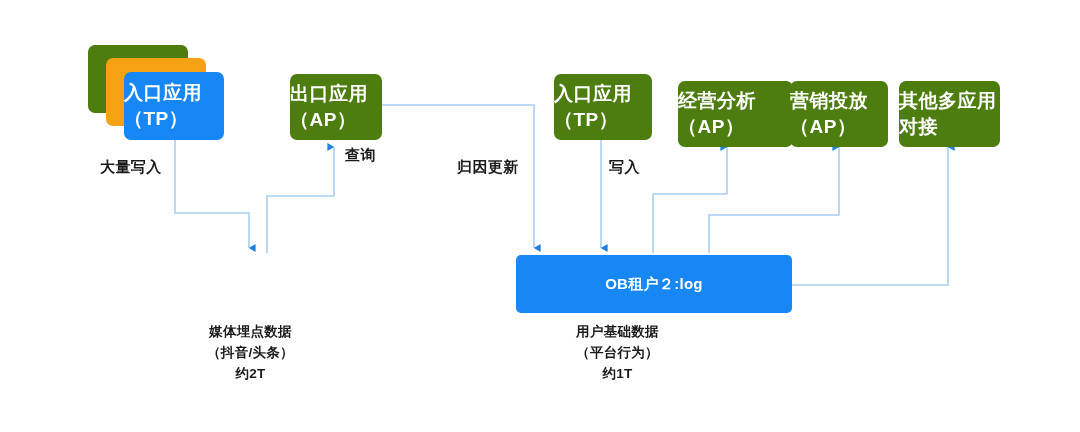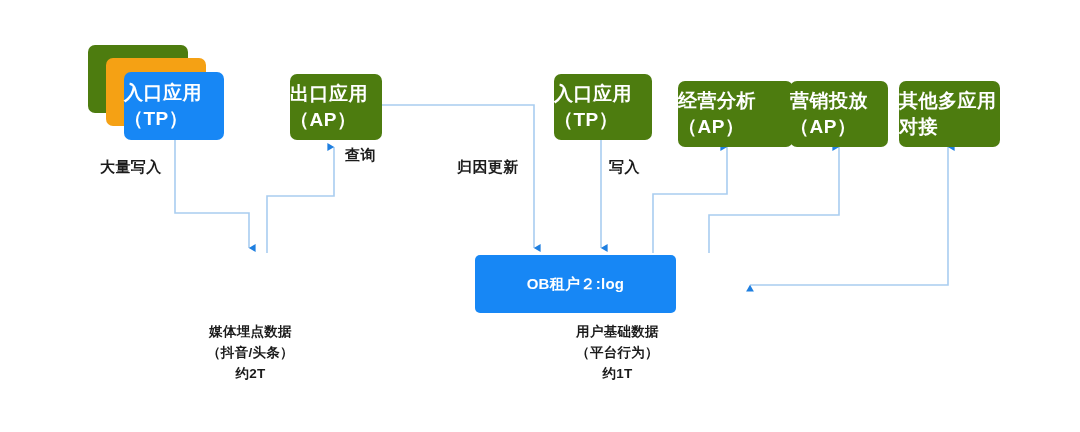--- a/index.html
+++ b/index.html
@@ -142,21 +142,21 @@
     <span class="ln">营销投放</span>
     <span class="ln">（AP）</span>
   </div>
 
   <div class="node card-green" style="left:899px; top:81px; width:101px; height:66px;">
     <span class="ln">其他多应用</span>
     <span class="ln">对接</span>
   </div>
 
 
-  <div class="db" style="left:475px; top:255px; width:201px; height:58px;">
+  <div class="db" style="left:516px; top:255px; width:276px; height:58px;">
     <span>OB租户２:log</span>
   </div>
 
   <div class="caption" style="left:130px; top:322px; width:241px;">
     <span class="ln">媒体埋点数据</span>
     <span class="ln">（抖音/头条）</span>
     <span class="ln">约2T</span>
   </div>
 
   <div class="caption" style="left:493px; top:322px; width:249px;">

